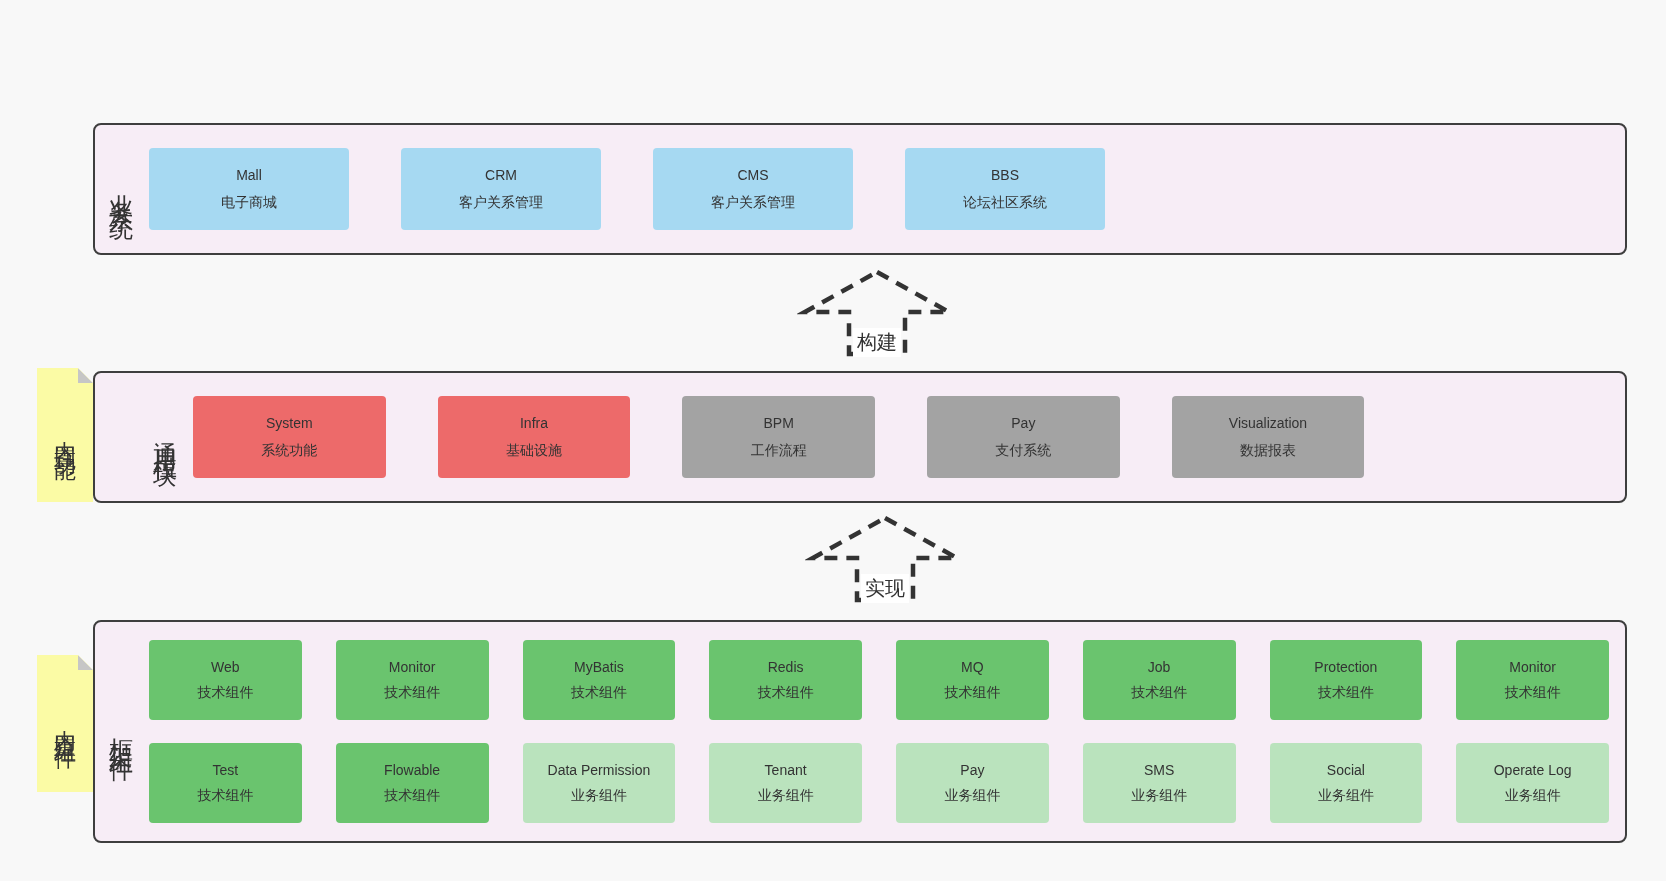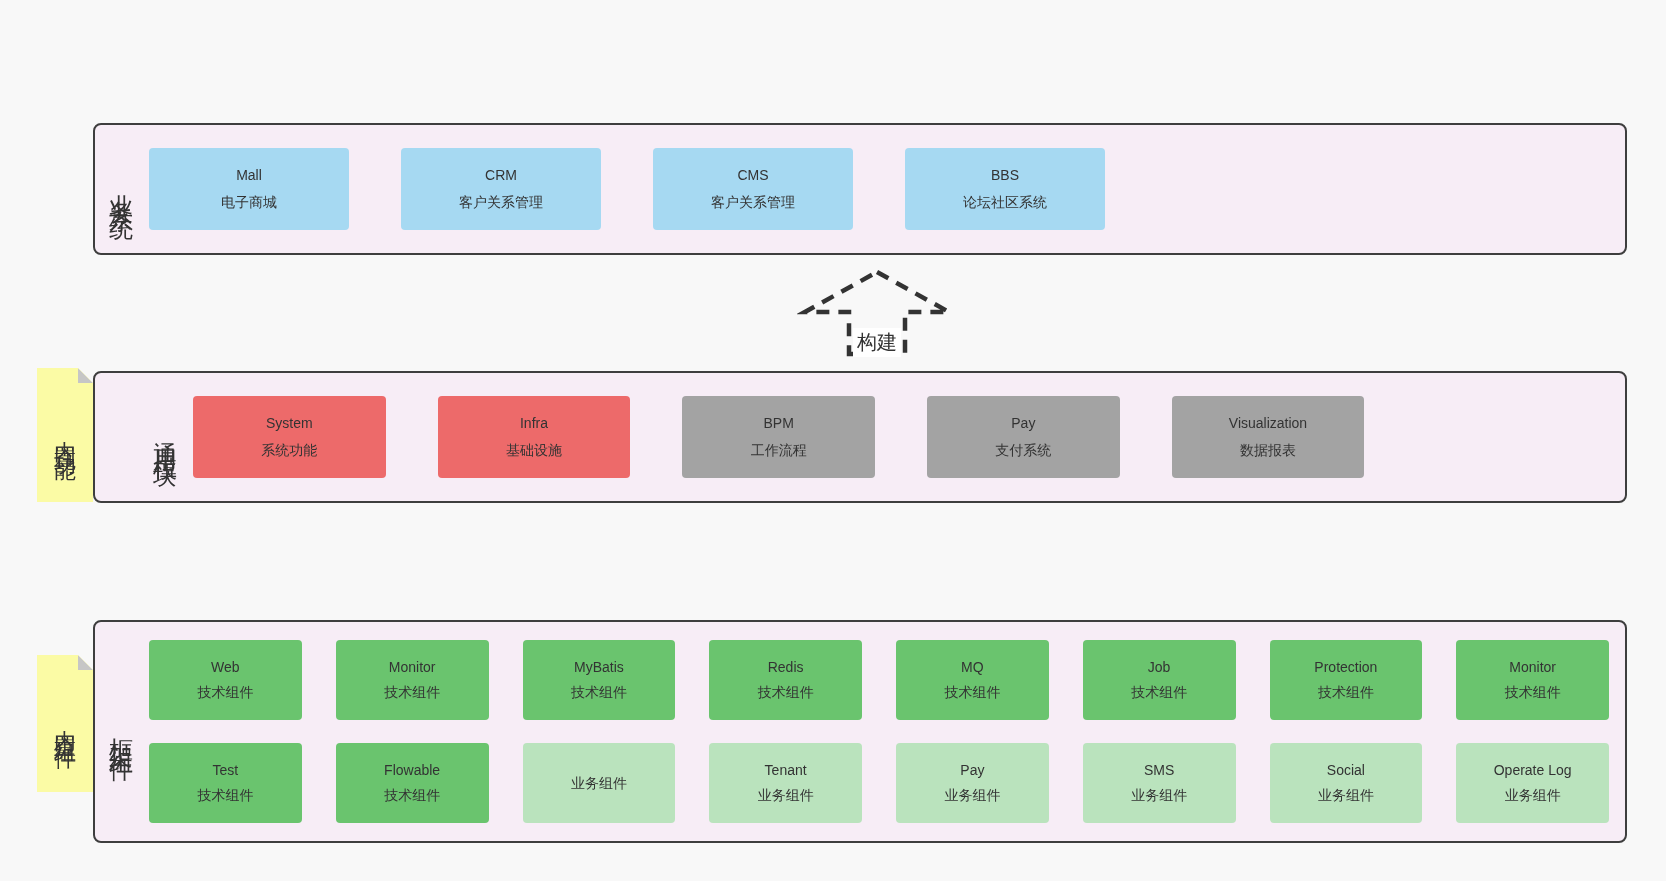--- a/index.html
+++ b/index.html
@@ -131,20 +131,26 @@
         <span>Pay</span>
         <span>支付系统</span>
       </div>
       <div class="box pink">
         <span>Visualization</span>
         <span>数据报表</span>
       </div>
     </div>
   </section>
 
+  <div class="arrow arrow-implement">
+    <svg width="160" height="94" viewBox="0 0 160 94">
+      <polygon points="80,6 152,46 108,46 108,88 52,88 52,46 8,46" fill="none" stroke="#333333" stroke-width="4.5" stroke-dasharray="13 9" stroke-linejoin="miter"></polygon>
+    </svg>
+    <span class="arrow-label">实现</span>
+  </div>
 
   <div class="tag tag-framework">
     <span class="fold"></span>
     <span>内置组件</span>
   </div>
 
   <section class="panel panel-framework">
     <div class="vlabel">框架组件</div>
     <div class="content grid-8">
       <div class="box green">
@@ -181,20 +187,21 @@
       </div>
       <div class="box green">
         <span>Test</span>
         <span>技术组件</span>
       </div>
       <div class="box green">
         <span>Flowable</span>
         <span>技术组件</span>
       </div>
       <div class="box lightgreen">
+        <span>Data Permission</span>
         <span>业务组件</span>
       </div>
       <div class="box lightgreen">
         <span>Tenant</span>
         <span>业务组件</span>
       </div>
       <div class="box lightgreen">
         <span>Pay</span>
         <span>业务组件</span>
       </div>

